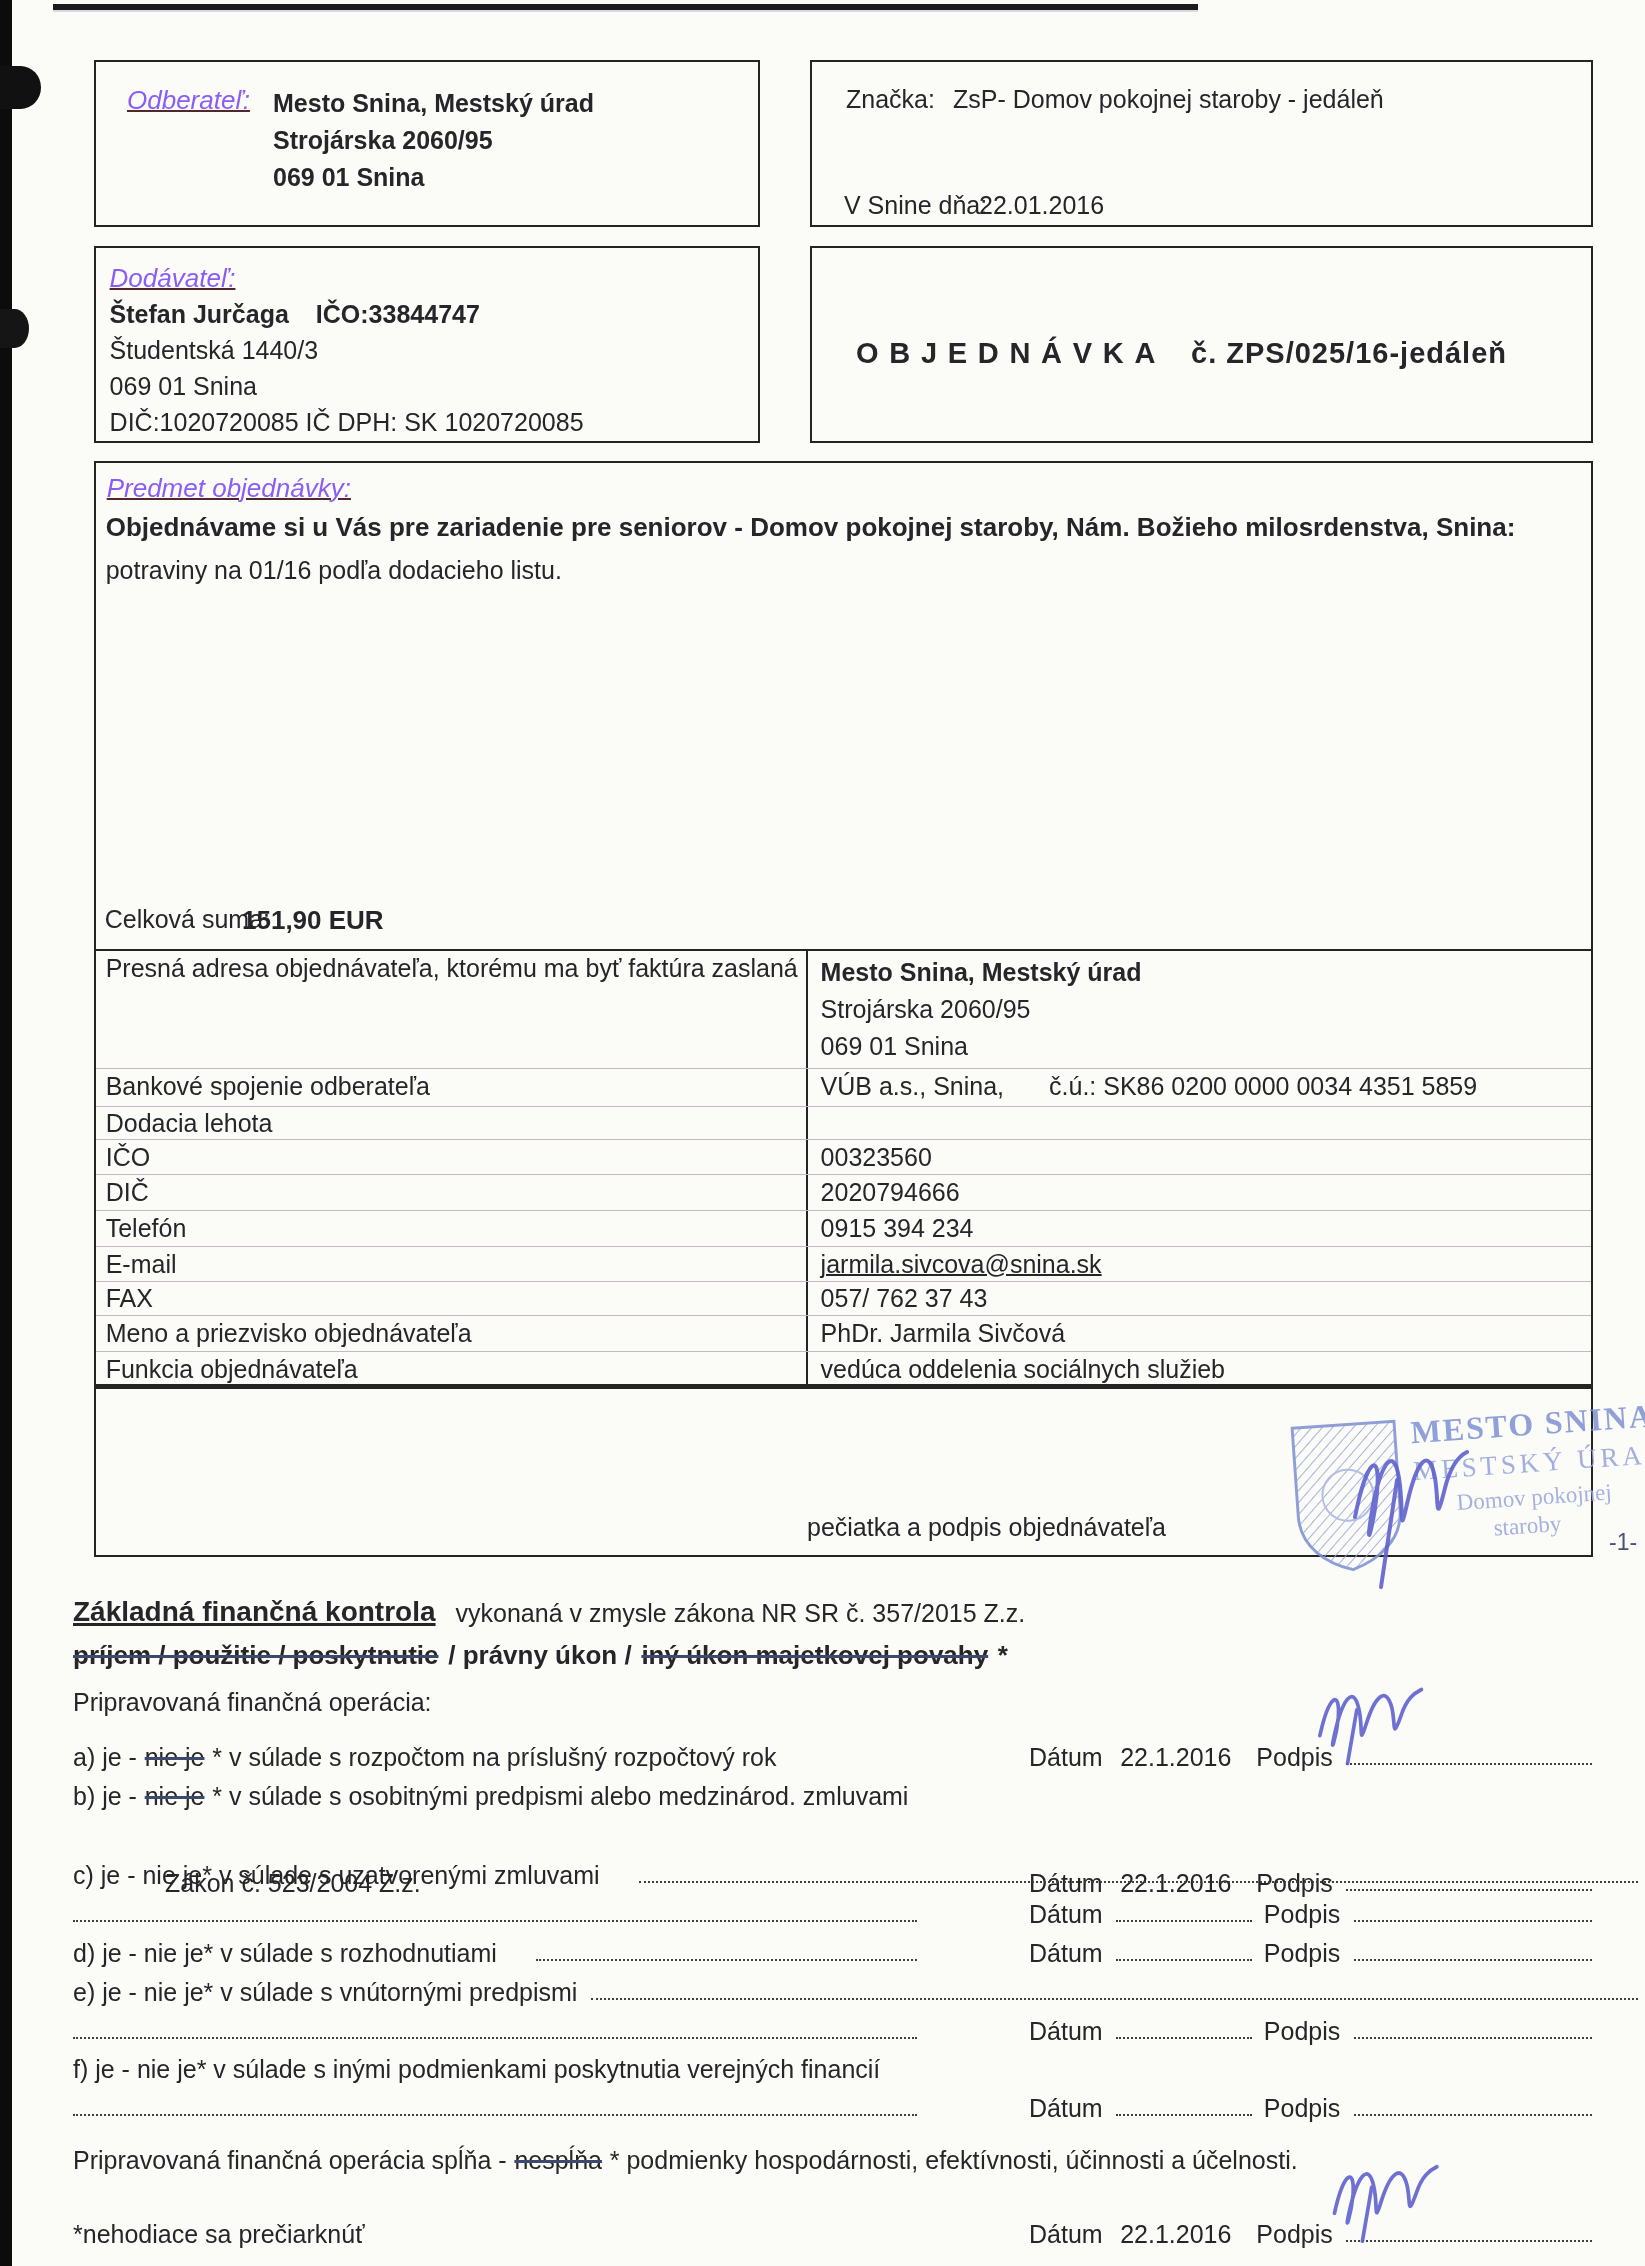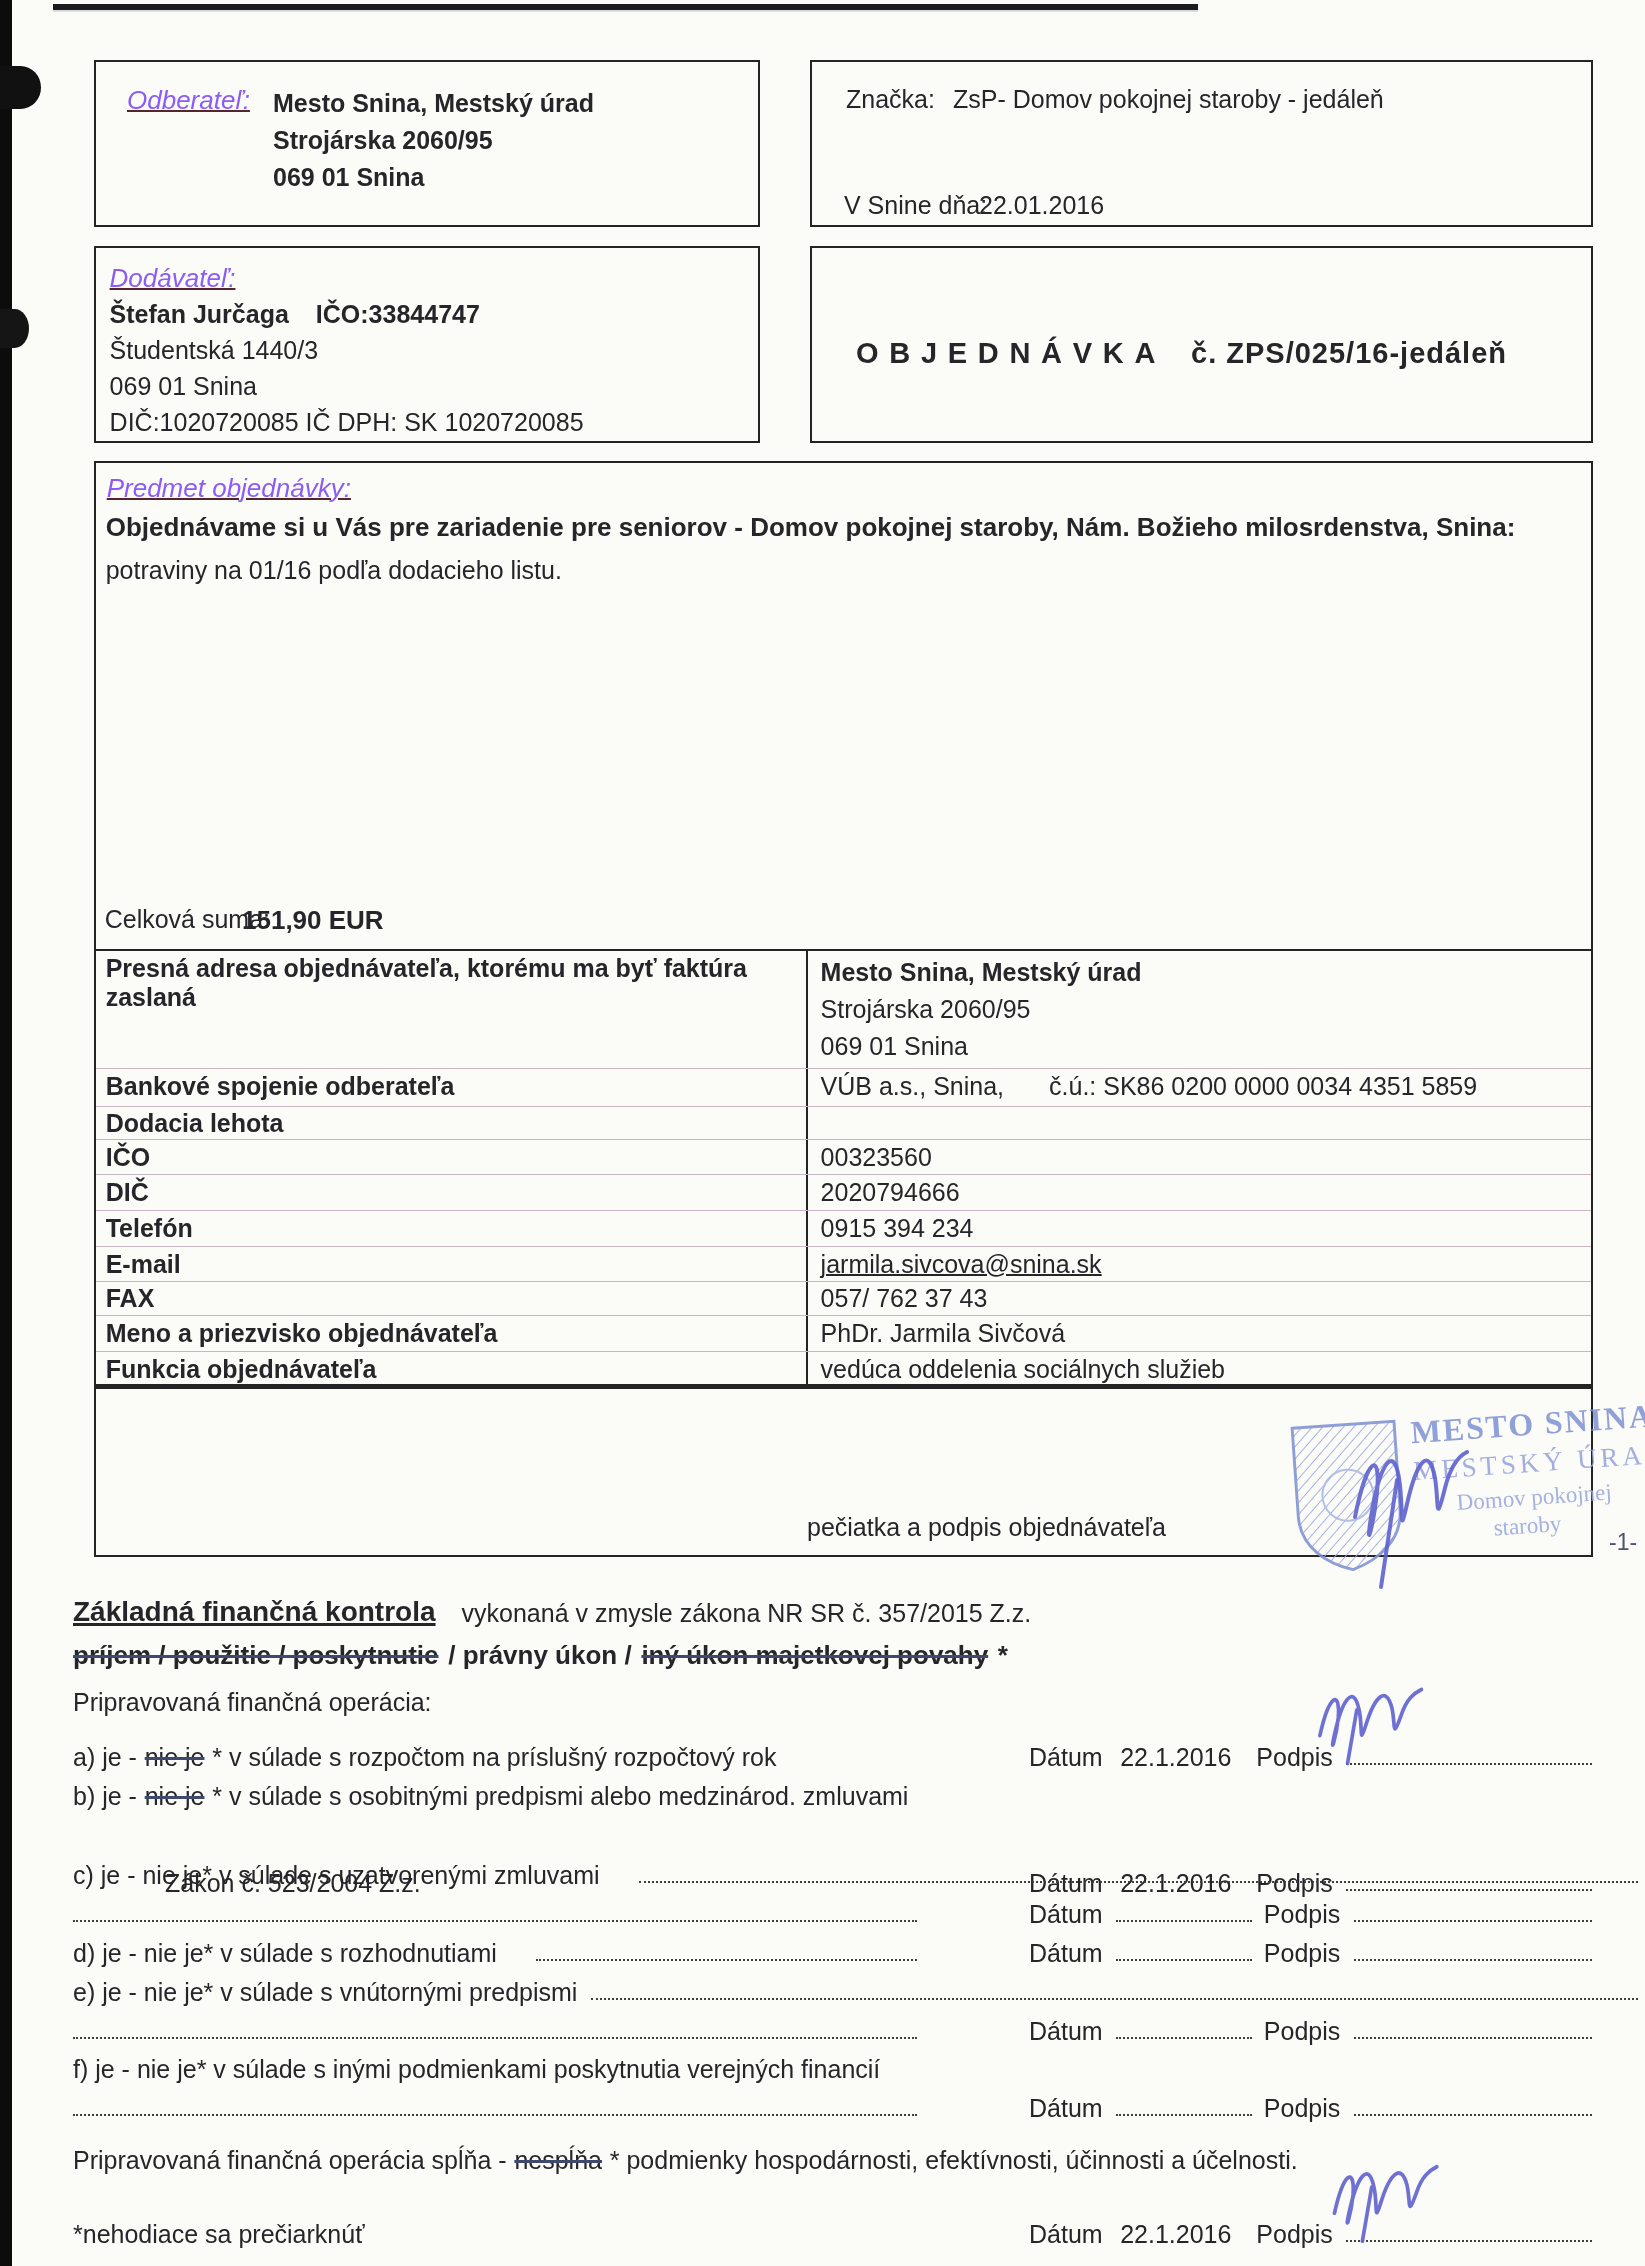--- a/index.html
+++ b/index.html
@@ -50,21 +50,21 @@
   .pr-label{position:absolute;left:10.7px;top:9.7px;}
   .pr-line1{position:absolute;left:9.7px;top:49px;width:1483px;font-weight:bold;font-size:26px;}
   .pr-line2{position:absolute;left:9.7px;top:93px;}
   .total-label{position:absolute;left:8.7px;top:442px;}
   .total-value{position:absolute;left:146px;top:442px;font-weight:bold;font-size:26px;}
 
   
   #detail-table{display:flex;flex-direction:column;}
   .trow{display:flex;border-bottom:1.9px solid #c9b6c4;}
   .trow:last-child{border-bottom:none;flex:1;}
-  .tlabel{width:710px;flex:none;padding:2.9px 5.8px 0 9.7px;box-sizing:border-box;font-weight:bold;}
+  .tlabel{width:710px;flex:none;padding:2.9px 5.8px 0 9.7px;box-sizing:border-box;}
   .tvalue{flex:1;border-left:2.9px solid #242424;padding:2.9px 3.9px 0 12.6px;box-sizing:border-box;white-space:nowrap;}
   .addr-row{height:121px;}
   .addr-row .tvalue div{line-height:37px;}
   .h39{height:38px;}.h35{height:34px;}.h36{height:35px;}.h37{height:36px;}
   .bank-2{margin-left:45px;}
   .underl{text-decoration:underline;text-decoration-thickness:1.9px;}
 
   
   .stamp-caption{position:absolute;left:711px;top:124px;}
   .stamp{position:absolute;left:1283px;top:1399px;width:408px;height:184px;transform:rotate(-4deg);color:#8496d8;opacity:.88;}
@@ -75,21 +75,21 @@
   .st3{font-size:23px;margin-top:5.8px;margin-left:41px;color:#9aa8dd;}
   .st4{font-size:23px;margin-top:1.9px;margin-left:76px;color:#9aa8dd;}
   .page-marker{position:absolute;left:1609px;top:1529px;font-size:23px;color:#4d5470;}
 
   .sig{position:absolute;pointer-events:none;}
 
   
   .crow{position:absolute;left:73px;width:1519px;display:flex;align-items:flex-end;white-space:nowrap;}
   .crow.wide{width:1565px;}
   .kontrola-title{font-weight:bold;font-size:28px;text-decoration:underline;text-decoration-thickness:2.9px;}
-  .kontrola-suffix{margin-left:26px;}
+  .kontrola-suffix{margin-left:20px;}
   .types-line{font-weight:bold;font-size:26px;}
   .strike{text-decoration:line-through;text-decoration-thickness:2.9px;text-decoration-color:#3d4a6e;}
   .types-line .mid{margin:0 9.7px;}
   .types-line .ast{margin-left:9.7px;font-weight:bold;}
   .ab-struck{margin:0 7.8px;}
   .dots{border-bottom:2.9px dotted #3f3f3f;margin-bottom:6.8px;}
   .dots.grow{flex:1;}
   .lead-dots{flex:1;margin-right:112px;border-bottom:2.9px dotted #3f3f3f;margin-bottom:6.8px;}
   .dgroup{flex:none;width:563px;display:flex;align-items:flex-end;}
   .dgroup .dlbl{flex:none;}

